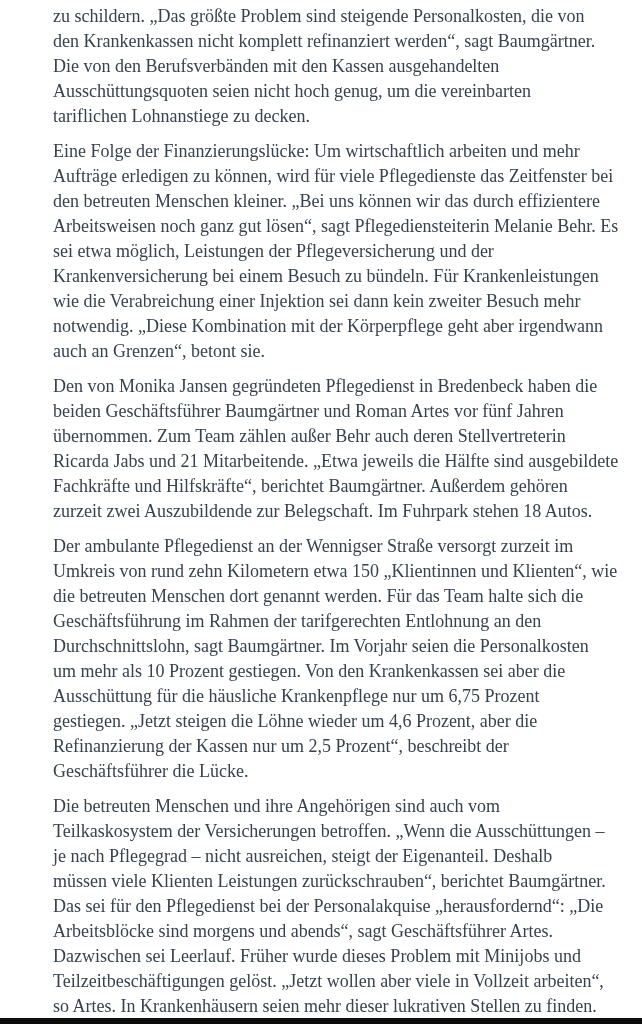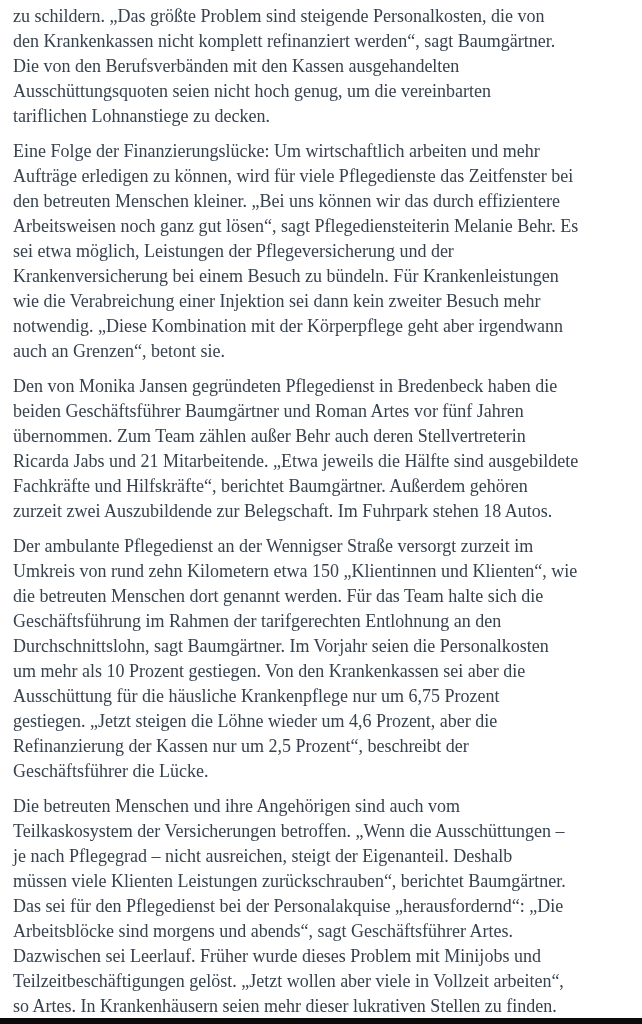--- a/index.html
+++ b/index.html
@@ -11,20 +11,21 @@
   body {
     width: 642px;
     height: 1024px;
     overflow: hidden;
     position: relative;
     font-family: "Liberation Serif", "DejaVu Serif", serif;
   }
   .article {
     padding: 4px 10px 0 13px;
     color: #37424f;
+    margin-left: 40px;
   }
   .article p {
     margin: 0 0 10px 0;
     font-size: 18px;
     line-height: 25px;
     white-space: pre;          
     letter-spacing: 0px;
   }
   .bottom-bar {
     position: absolute;

